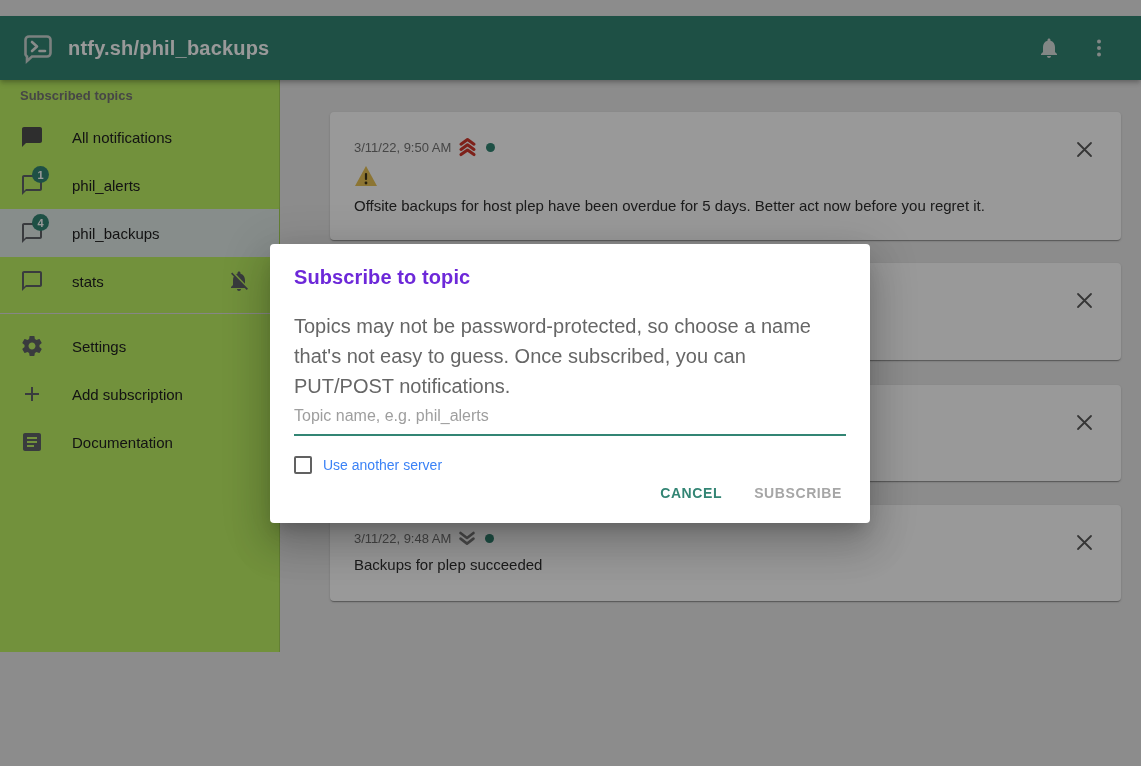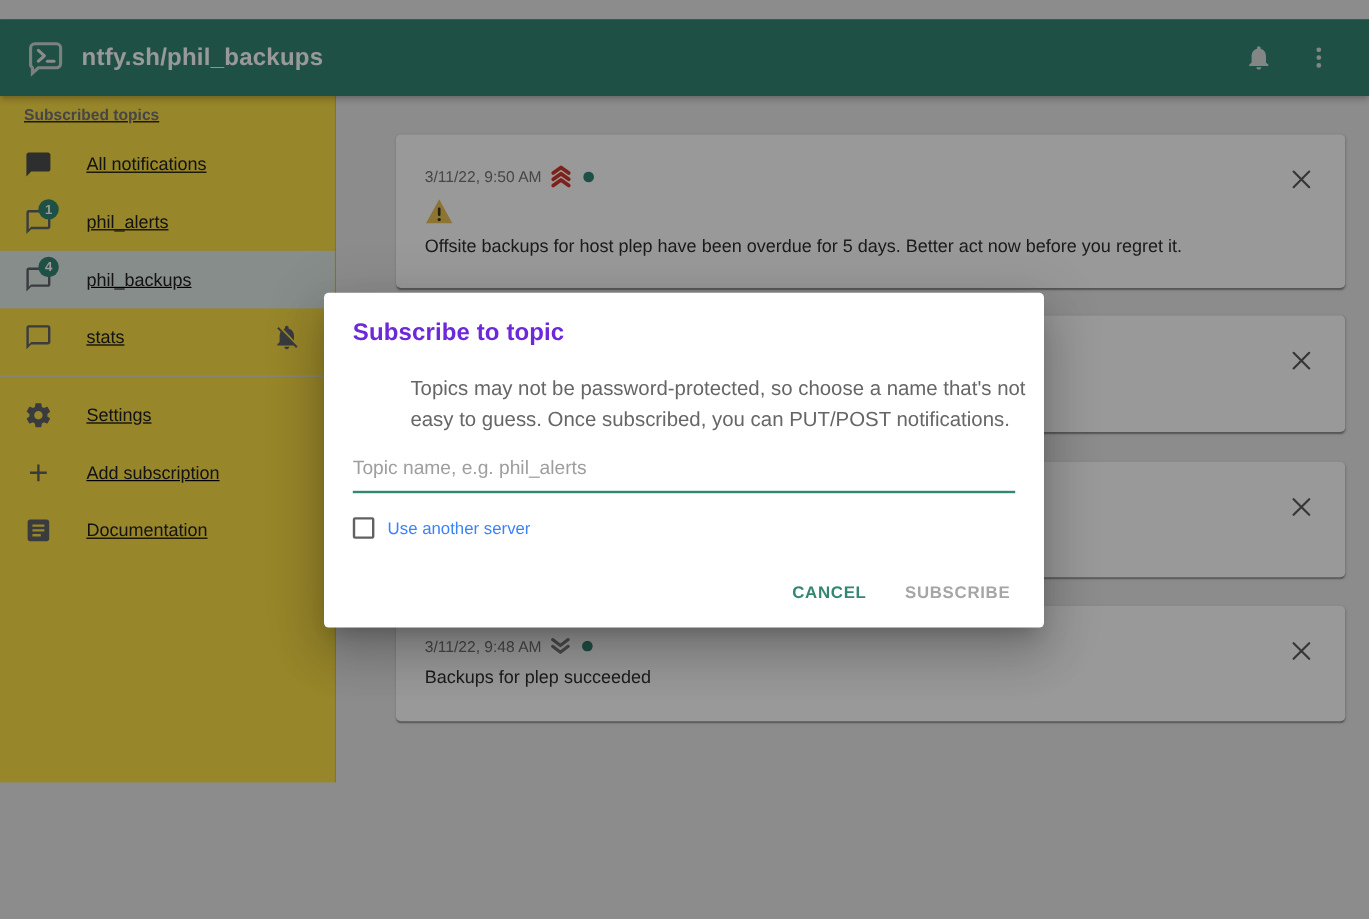--- a/index.html
+++ b/index.html
@@ -25,22 +25,22 @@
   .appbar .title { font-size: 20px; font-weight: 700; color: #fff; letter-spacing: .2px; }
   .appbar .spacer { flex: 1; }
   .iconbtn {
     width: 44px; height: 44px; border: none; background: transparent; cursor: pointer;
     display: flex; align-items: center; justify-content: center; border-radius: 50%;
   }
 
   
   .sidebar {
     position: absolute; left: 0; top: 64px; width: 280px; height: 588px;
-    background: #fde047; border-right: 1px solid rgba(0,0,0,.12);
-    z-index: 1; padding-top: 18px; text-decoration: underline;
+    background: #bef264; border-right: 1px solid rgba(0,0,0,.12);
+    z-index: 1; padding-top: 18px;
   }
   .section-label { font-size: 13px; color: #757575; font-weight: 700; padding: 6px 20px 10px 20px; }
   .nav-item {
     height: 48px; display: flex; align-items: center; padding: 0 20px;
     cursor: pointer; position: relative; color: #212121; font-size: 15px;
   }
   .nav-item.selected { background: #e2ebe8; }
   .nav-item .nicon { width: 24px; height: 24px; margin-right: 28px; position: relative; flex: none; }
   .badge {
     position: absolute; left: 12px; top: -7px; min-width: 17px; height: 17px;
@@ -68,22 +68,22 @@
 
   
   .backdrop { position: absolute; inset: 0; background: rgba(0,0,0,.4); z-index: 10; }
   .dialog {
     position: absolute; left: 270px; top: 244px; width: 600px; height: 279px;
     background: #fff; border-radius: 4px; z-index: 20;
     box-shadow: 0 11px 15px -7px rgba(0,0,0,.2), 0 24px 38px 3px rgba(0,0,0,.14), 0 9px 46px 8px rgba(0,0,0,.12);
     padding: 22px 24px 8px 24px;
   }
   .dialog h2 { font-size: 20px; font-weight: 700; color: #6d28d9; letter-spacing: .1px; }
-  .dialog .desc { margin-top: 22px; font-size: 17px; color: #666; line-height: 1.5; width: 552px; margin-left: 48px; }
-  .dialog .field { margin-top: 14px; }
+  .dialog .desc { margin-top: 22px; font-size: 20px; color: #666; line-height: 1.5; width: 552px; }
+  .dialog .field { }
   .dialog input {
     width: 552px; border: none; outline: none; font-size: 16px; color: #212121;
     padding: 6px 0 9px 0; border-bottom: 2px solid #338574; background: transparent;
     font-family: "Liberation Sans", sans-serif;
   }
   .dialog input::placeholder { color: #9e9e9e; opacity: 1; }
   .checkbox-row { margin-top: 20px; display: flex; align-items: center; cursor: pointer; }
   .checkbox-box {
     width: 18px; height: 18px; border: 2px solid #616161; border-radius: 2px; background: #fff; flex: none;
   }

